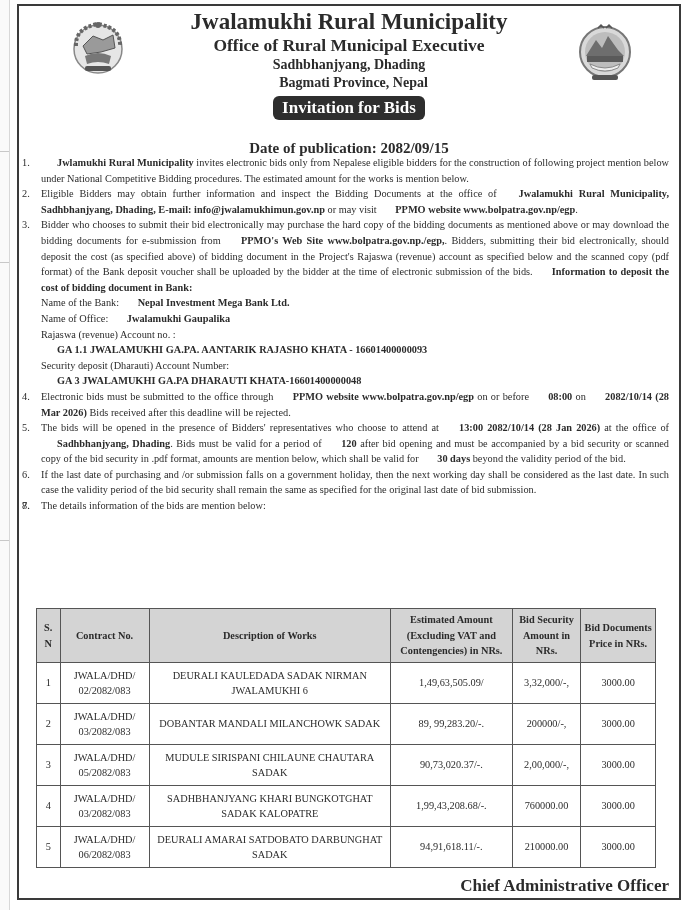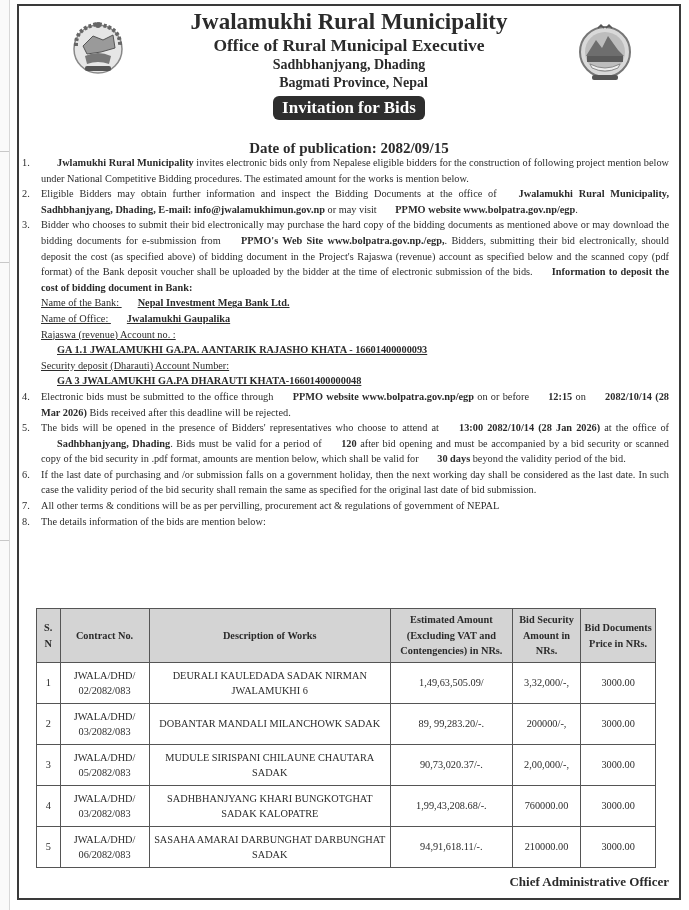--- a/index.html
+++ b/index.html
@@ -15,26 +15,26 @@
   .t1 { font-size:23px; font-weight:bold; margin-top:4px; line-height:24px; }
   .t2 { font-size:17.5px; font-weight:bold; line-height:22px; }
   .t3 { font-size:14px; font-weight:bold; line-height:18px; }
   .t4 { font-size:14px; font-weight:bold; line-height:18px;margin-left:9px; }
   .ifb { display:inline-block; background:#2e2e2e; color:#fff; font-size:17px; font-weight:bold; padding:1px 9px 2px; border-radius:6px; margin-top:4px; line-height:21px; }
   .pubdate { font-size:15px; font-weight:bold; line-height:20px; margin-top:18px; }
   ol.clauses { position:absolute; left:0; top:149px; width:660px; margin:0; padding:0; list-style:none; font-size:10.3px; line-height:15.6px; text-align:justify; }
   ol.clauses li { position:relative; padding-left:22px; padding-right:10px; }
   ol.clauses li .num { position:absolute; left:3px; top:0; }
   ol.clauses b { font-weight:bold;margin-left:16px; }
-  .sub { display:block;text-decoration:underline; }
+  .sub { display:block; }
   table.bids { position:absolute; left:17px; top:602px; width:620px; border-collapse:collapse; font-size:10.3px; }
   table.bids th, table.bids td { border:1px solid #555; text-align:center; vertical-align:middle; padding:1px 3px; line-height:15.5px; }
   table.bids th { background:#d4d4d4; font-weight:bold; height:51px; }
   table.bids td { height:38px; }
-  .cao { position:absolute; right:10px; bottom:8px; font-size:13px; font-weight:bold; }
+  .cao { position:absolute; right:10px; bottom:2px; font-size:17px; font-weight:bold; }
 </style>
 </head>
 <body>
 
 <div class="left-strip">
   <div class="tick" style="top:151px"></div>
   <div class="tick" style="top:262px"></div>
   <div class="tick" style="top:540px"></div>
 </div>
 
@@ -64,24 +64,24 @@
       <div class="t4">Bagmati Province, Nepal</div>
       <div class="ifb">Invitation for Bids</div>
       <div class="pubdate">Date of publication: 2082/09/15</div>
     </div>
   </div>
 
   <ol class="clauses" id="clauses">
       <li><span class="num">1.</span><b>Jwlamukhi Rural Municipality</b><span> invites electronic bids only from Nepalese eligible bidders for the construction of following project mention below under National Competitive Bidding procedures. The estimated amount for the works is mention below.</span></li>
       <li><span class="num">2.</span><span>Eligible Bidders may obtain further information and inspect the Bidding Documents at the office of </span><b>Jwalamukhi Rural Municipality, Sadhbhanjyang, Dhading, E-mail: info@jwalamukhimun.gov.np</b><span> or may visit </span><b>PPMO website www.bolpatra.gov.np/egp</b><span>.</span></li>
       <li><span class="num">3.</span><span>Bidder who chooses to submit their bid electronically may purchase the hard copy of the bidding documents as mentioned above or may download the bidding documents for e-submission from </span><b>PPMO's Web Site www.bolpatra.gov.np./egp,</b><span>. Bidders, submitting their bid electronically, should deposit the cost (as specified above) of bidding document in the Project's Rajaswa (revenue) account as specified below and the scanned copy (pdf format) of the Bank deposit voucher shall be uploaded by the bidder at the time of electronic submission of the bids. </span><b>Information to deposit the cost of bidding document in Bank:</b><span class="sub"><span>Name of the Bank: </span><b>Nepal Investment Mega Bank Ltd.</b></span><span class="sub"><span>Name of Office: </span><b>Jwalamukhi Gaupalika</b></span><span class="sub"><span>Rajaswa (revenue) Account no. :</span></span><span class="sub"><b>GA 1.1 JWALAMUKHI GA.PA. AANTARIK RAJASHO KHATA - 16601400000093</b></span><span class="sub"><span>Security deposit (Dharauti) Account Number:</span></span><span class="sub"><b>GA 3 JWALAMUKHI GA.PA DHARAUTI KHATA-16601400000048</b></span></li>
-      <li><span class="num">4.</span><span>Electronic bids must be submitted to the office through </span><b>PPMO website www.bolpatra.gov.np/egp</b><span> on or before </span><b>12:15</b><span> on </span><b>2082/10/14 (28 Mar 2026)</b><span> Bids received after this deadline will be rejected.</span></li>
+      <li><span class="num">4.</span><span>Electronic bids must be submitted to the office through </span><b>PPMO website www.bolpatra.gov.np/egp</b><span> on or before </span><b>08:00</b><span> on </span><b>2082/10/14 (28 Mar 2026)</b><span> Bids received after this deadline will be rejected.</span></li>
       <li><span class="num">5.</span><span>The bids will be opened in the presence of Bidders' representatives who choose to attend at </span><b>13:00 2082/10/14 (28 Jan 2026)</b><span> at the office of </span><b>Sadhbhanjyang, Dhading</b><span>. Bids must be valid for a period of </span><b>120</b><span> after bid opening and must be accompanied by a bid security or scanned copy of the bid security in .pdf format, amounts are mention below, which shall be valid for </span><b>30 days</b><span> beyond the validity period of the bid.</span></li>
       <li><span class="num">6.</span><span>If the last date of purchasing and /or submission falls on a government holiday, then the next working day shall be considered as the last date. In such case the validity period of the bid security shall remain the same as specified for the original last date of bid submission.</span></li>
-      <li><span class="num">7.</span><span>All other terms &amp; conditions will be as per pervilling, procurement act &amp; regulations of government of NEPAL</span></li>
+      <li><span class="num">7.</span></li>
       <li><span class="num">8.</span><span>The details information of the bids are mention below:</span></li>
     </ol>
 
   <table class="bids">
     <thead>
       <tr>
         <th style="width:16px">S. N</th>
         <th style="width:80px">Contract No.</th>
         <th style="width:229px">Description of Works</th>
         <th style="width:112px">Estimated Amount (Excluding VAT and Contengencies) in NRs.</th>
@@ -118,21 +118,21 @@
         <td>4</td>
         <td>JWALA/DHD/ 03/2082/083</td>
         <td>SADHBHANJYANG KHARI BUNGKOTGHAT SADAK KALOPATRE</td>
         <td>1,99,43,208.68/-.</td>
         <td>760000.00</td>
         <td>3000.00</td>
       </tr>
       <tr>
         <td>5</td>
         <td>JWALA/DHD/ 06/2082/083</td>
-        <td>SASAHA AMARAI DARBUNGHAT DARBUNGHAT SADAK</td>
+        <td>DEURALI AMARAI SATDOBATO DARBUNGHAT SADAK</td>
         <td>94,91,618.11/-.</td>
         <td>210000.00</td>
         <td>3000.00</td>
       </tr>
     </tbody>
   </table>
 
   <div class="cao">Chief Administrative Officer</div>
 </div>
 

